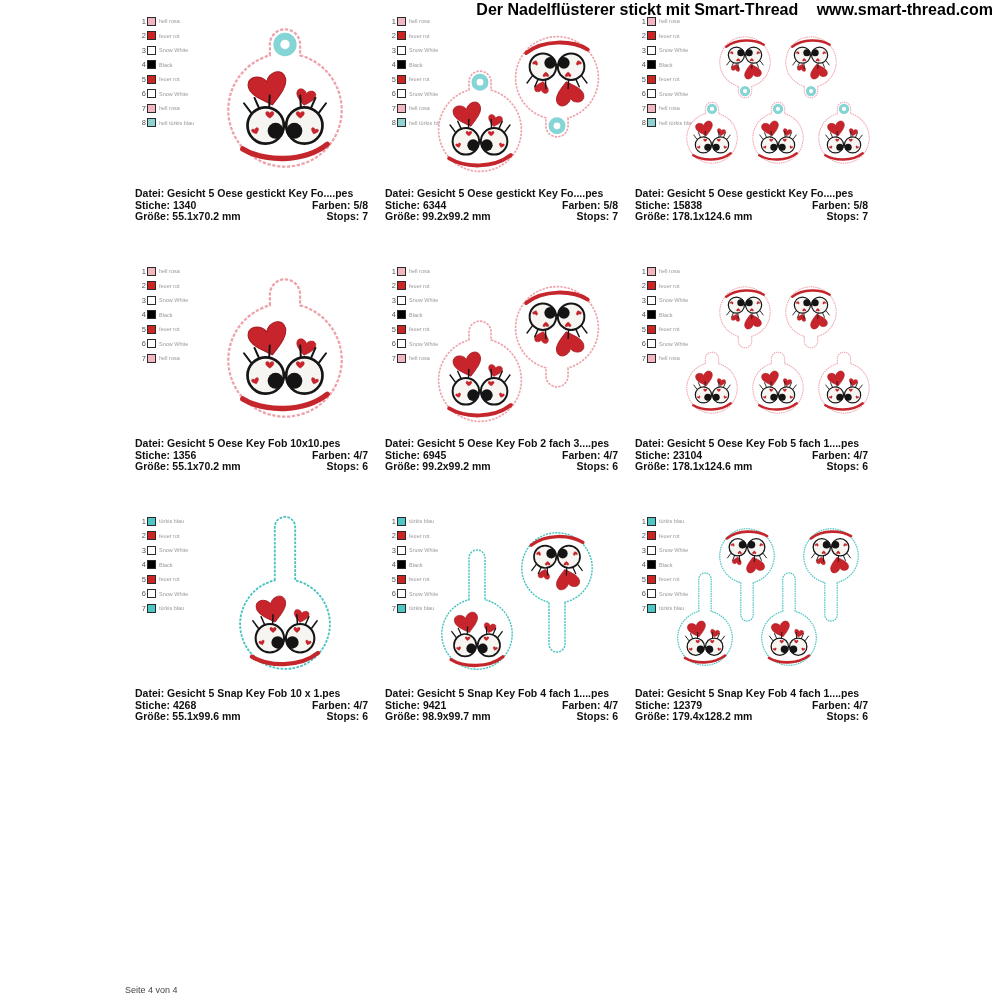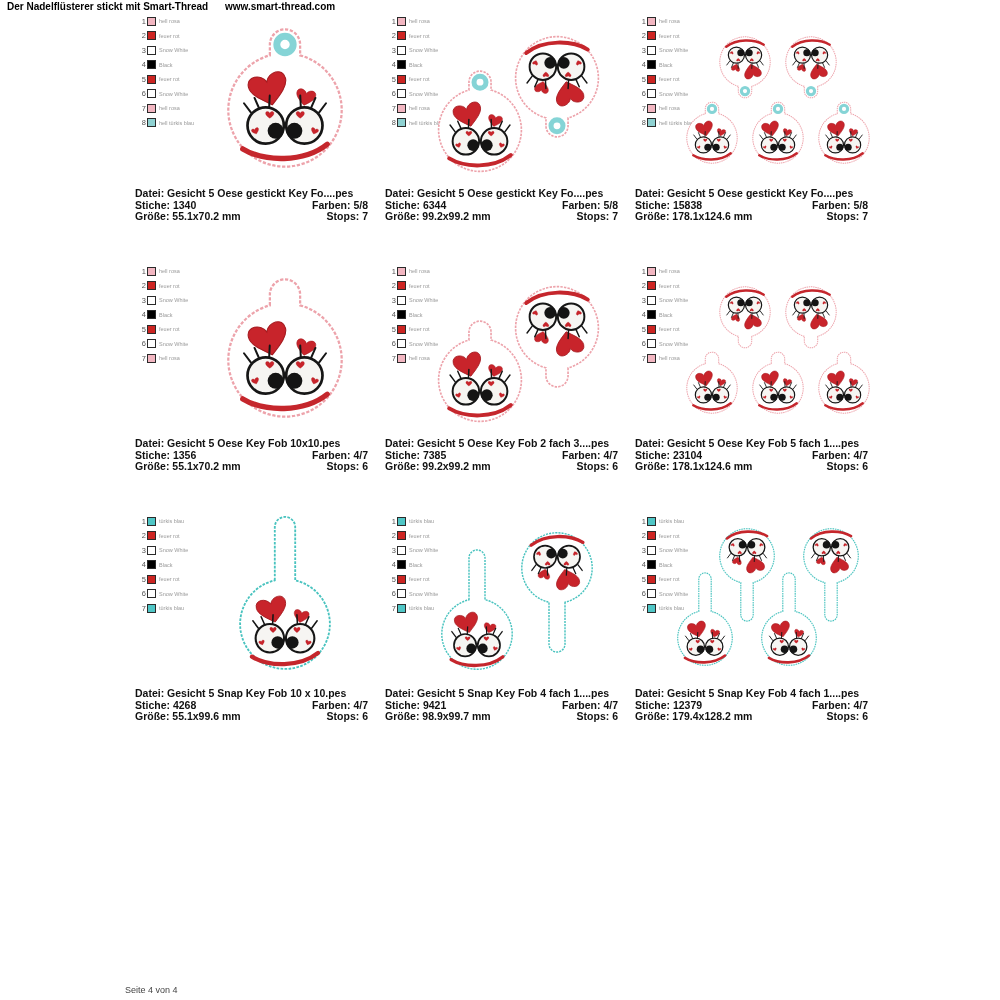--- a/index.html
+++ b/index.html
@@ -1,22 +1,22 @@
 <!DOCTYPE html>
 <html><head>
 <meta charset="utf-8">
 <style>
   html,body{margin:0;padding:0;}
   body{
     width:1000px;height:1000px;position:relative;background:#ffffff;
     font-family:"Liberation Sans", sans-serif;color:#111;overflow:hidden;
   }
   .header{
-    position:absolute;top:1px;left:0;width:1000px;text-align:left;
-    font-size:10px;font-weight:bold;color:#000;
+    position:absolute;top:1px;left:0;width:1000px;text-align:right;
+    font-size:16px;font-weight:bold;color:#000;
   }
   .header span{margin:0 7px;}
   .cell{position:absolute;width:250px;height:250px;}
   .legend{position:absolute;left:2px;top:2px;}
   .legend-item{display:flex;align-items:center;height:14.5px;}
   .legend-num{width:9px;text-align:right;font-size:7.5px;color:#555;margin-right:1px;line-height:9px;}
   .swatch{width:9px;height:9px;border:1px solid #2a2a2a;box-sizing:border-box;margin-right:3px;flex:0 0 9px;}
   .legend-label{font-size:5.5px;color:#9a9a9a;white-space:nowrap;}
   .design{position:absolute;left:0;top:0;}
   .meta{position:absolute;left:0;top:176px;width:233px;font-size:10.5px;font-weight:bold;line-height:11.5px;color:#111;}
@@ -403,21 +403,21 @@
     </div>
   <svg class="design" width="250" height="172" viewBox="0 0 250 172">
     <use href="#fob-plain" transform="translate(172,66) rotate(180) scale(0.92)"></use>
     <use href="#fob-plain" transform="translate(95,118) scale(0.92)"></use>
   </svg>
   <div class="meta">
     <div class="meta-row">
         <span>Datei: Gesicht 5 Oese Key Fob 2 fach 3....pes</span>
       </div>
     <div class="meta-row">
-        <span>Stiche: 7385</span>
+        <span>Stiche: 6945</span>
         <span>Farben: 4/7</span>
       </div>
     <div class="meta-row">
         <span>Größe: 99.2x99.2 mm</span>
         <span>Stops: 6</span>
       </div>
   </div>
 </div>
 
 <div class="cell" style="left:635px;top:262px">
@@ -530,21 +530,21 @@
         <span class="legend-num">7</span>
         <span class="swatch" style="background: rgb(79, 198, 198);"></span>
         <span class="legend-label">türkis blau</span>
       </div>
     </div>
   <svg class="design" width="250" height="172" viewBox="0 0 250 172">
     <use href="#fob-snap" transform="translate(150,112) scale(1.02)"></use>
   </svg>
   <div class="meta">
     <div class="meta-row">
-        <span>Datei: Gesicht 5 Snap Key Fob 10 x 10.pes</span>
+        <span>Datei: Gesicht 5 Snap Key Fob 10 x 1.pes</span>
       </div>
     <div class="meta-row">
         <span>Stiche: 4268</span>
         <span>Farben: 4/7</span>
       </div>
     <div class="meta-row">
         <span>Größe: 55.1x99.6 mm</span>
         <span>Stops: 6</span>
       </div>
   </div>

